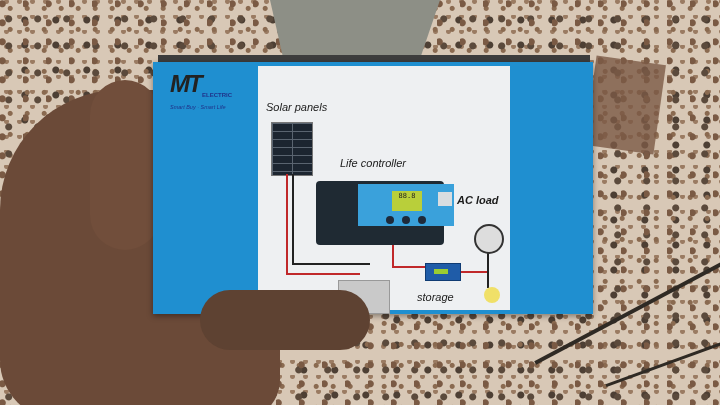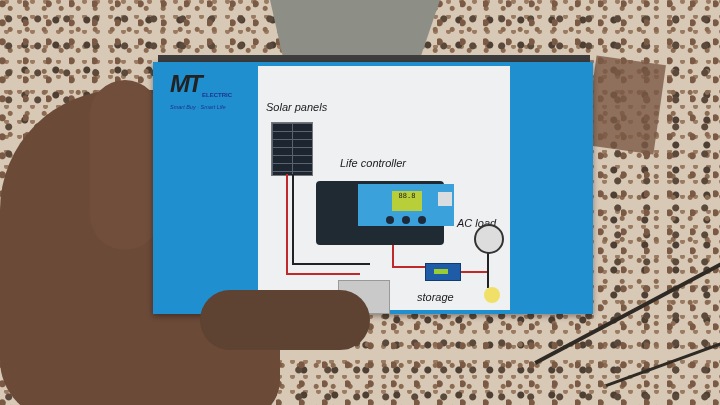--- a/index.html
+++ b/index.html
@@ -96,21 +96,21 @@
 
 <div class="wire" style="left:286px;top:174px;width:2px;height:100px;background:#c0282a"></div>
 <div class="wire" style="left:292px;top:174px;width:2px;height:90px;background:#222"></div>
 <div class="wire" style="left:286px;top:273px;width:74px;height:2px;background:#c0282a"></div>
 <div class="wire" style="left:292px;top:263px;width:78px;height:2px;background:#222"></div>
 <div class="wire" style="left:392px;top:245px;width:2px;height:22px;background:#c0282a"></div>
 <div class="wire" style="left:392px;top:266px;width:34px;height:2px;background:#c0282a"></div>
 <div class="wire" style="left:459px;top:271px;width:30px;height:2px;background:#c0282a"></div>
 <div class="wire" style="left:487px;top:248px;width:2px;height:40px;background:#222"></div>
 
-<span class="label" style="left:457px;top:217px;">AC load</span>
+<span class="label" style="left:457px;top:194px;font-weight:bold;">AC load</span>
 <div class="fan"></div>
 <div class="bulb"></div>
 
 <div class="inverter"></div>
 <span class="label" style="left:417px;top:291px;">storage</span>
 
 <div class="battery"></div>
 <span class="label" style="left:258px;top:292px;">storage battery</span>
 
 <div class="fingers"></div>

